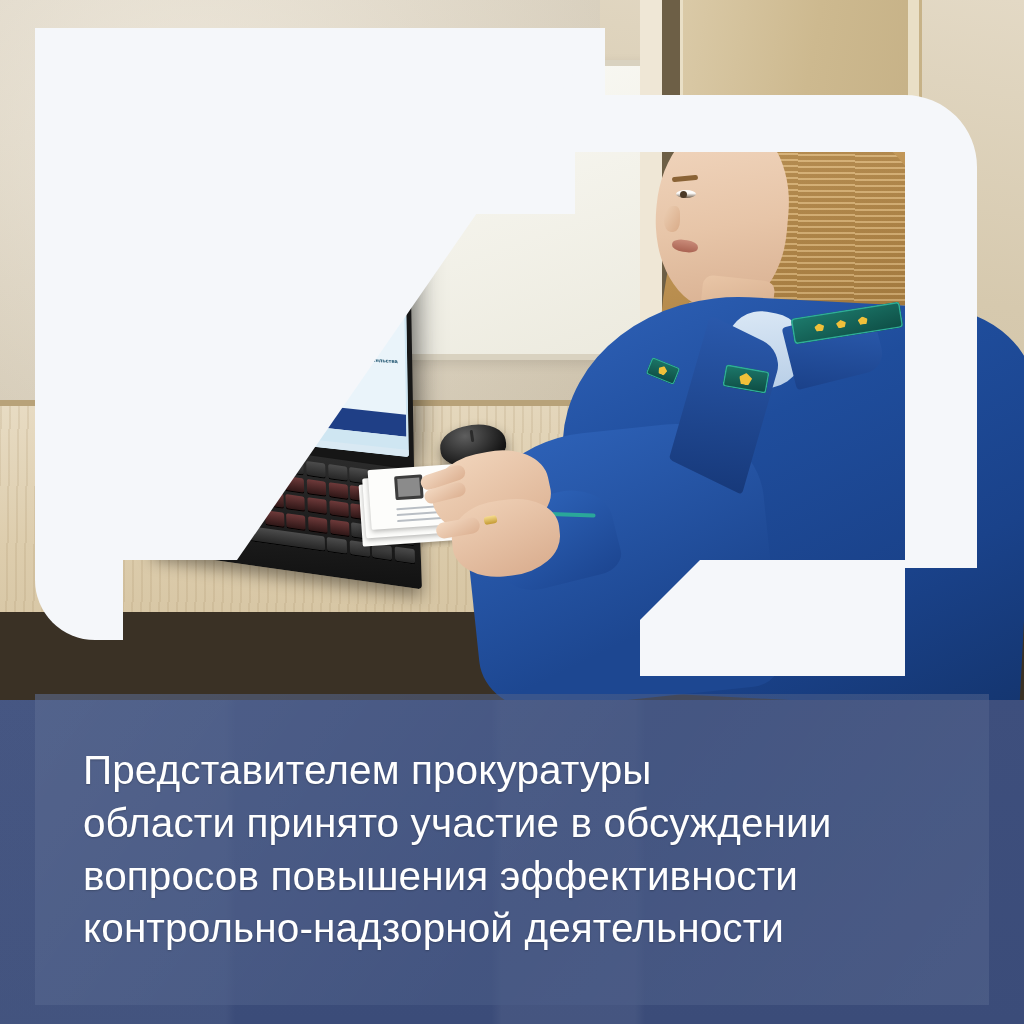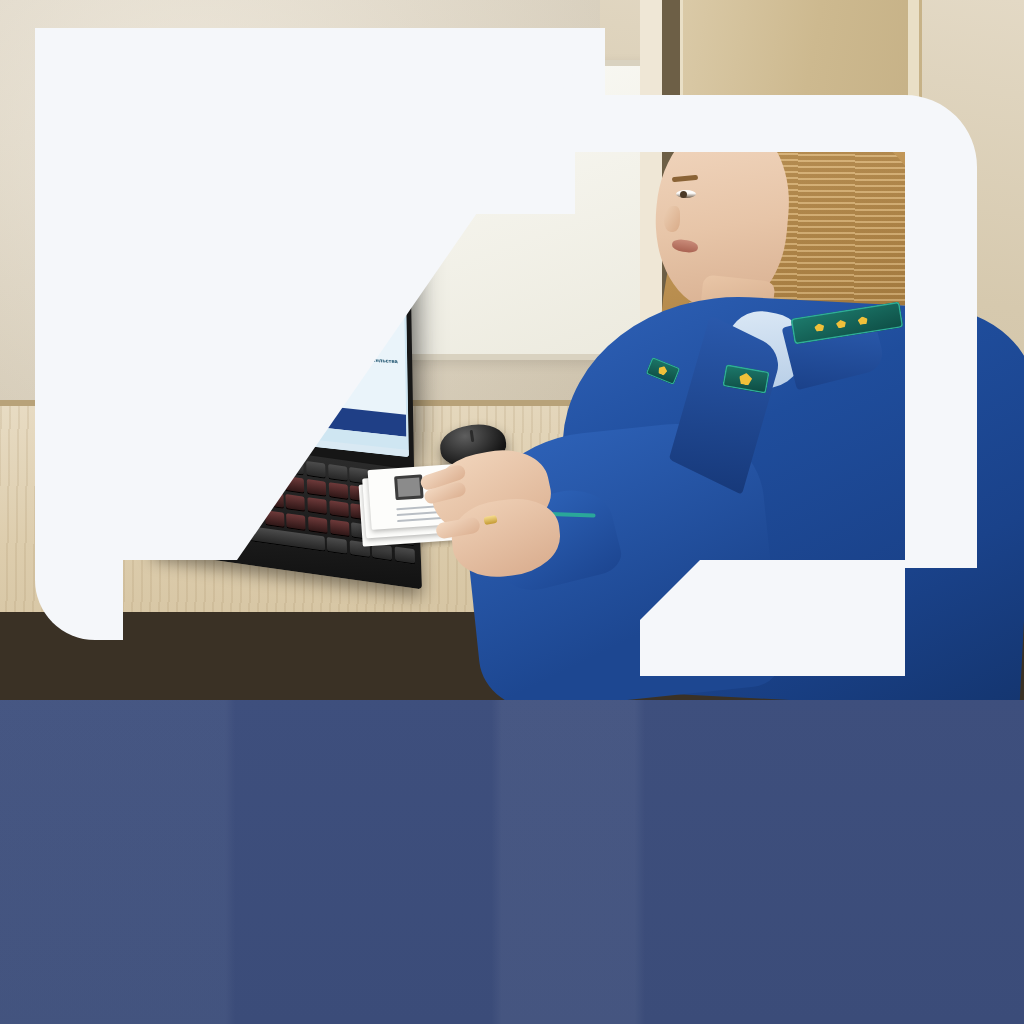--- a/index.html
+++ b/index.html
@@ -471,14 +471,20 @@
       <polygon points="35,28 605,28 237,560 35,560" fill="#f5f7fa"></polygon>
       <polygon points="575,152 905,152 905,95 605,95" fill="#f5f7fa"></polygon>
 
       <polygon points="905,560 905,676 700,676" fill="#f5f7fa"></polygon>
       <polygon points="620,640 905,640 905,676 700,676" fill="#f5f7fa" opacity="0"></polygon>
 
       <path d="M35,440 L123,440 L123,640 L95,640 A60,60 0 0 1 35,580 Z" fill="#f5f7fa"></path>
     </svg>
   </div>
 
+  <div id="caption">
+    <div id="caption-text">Представителем прокуратуры
+области принято участие в обсуждении
+вопросов повышения эффективности
+контрольно-надзорной деятельности</div>
+  </div>
 
 </div>
 
 </body></html>

